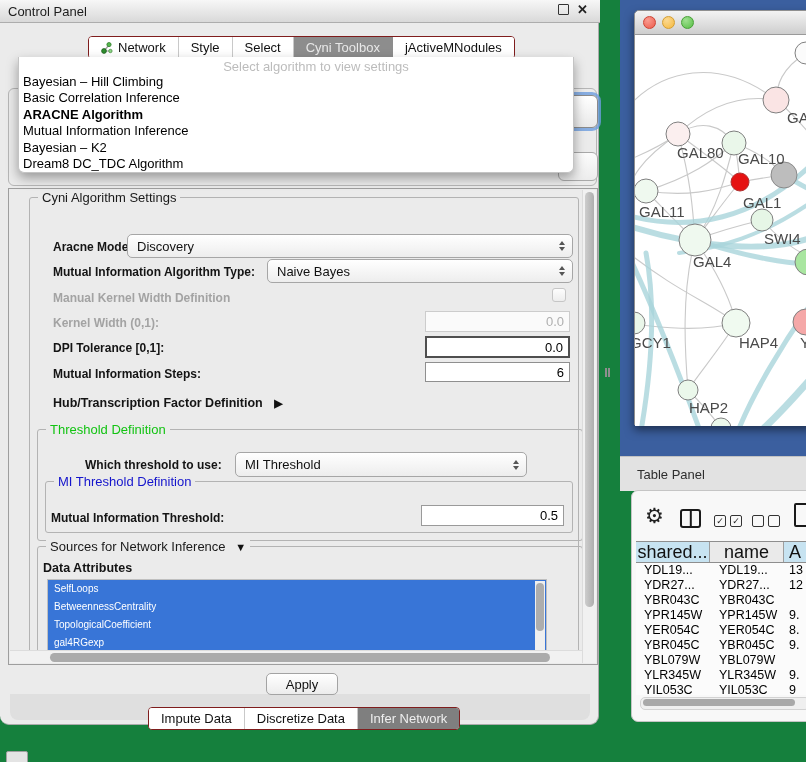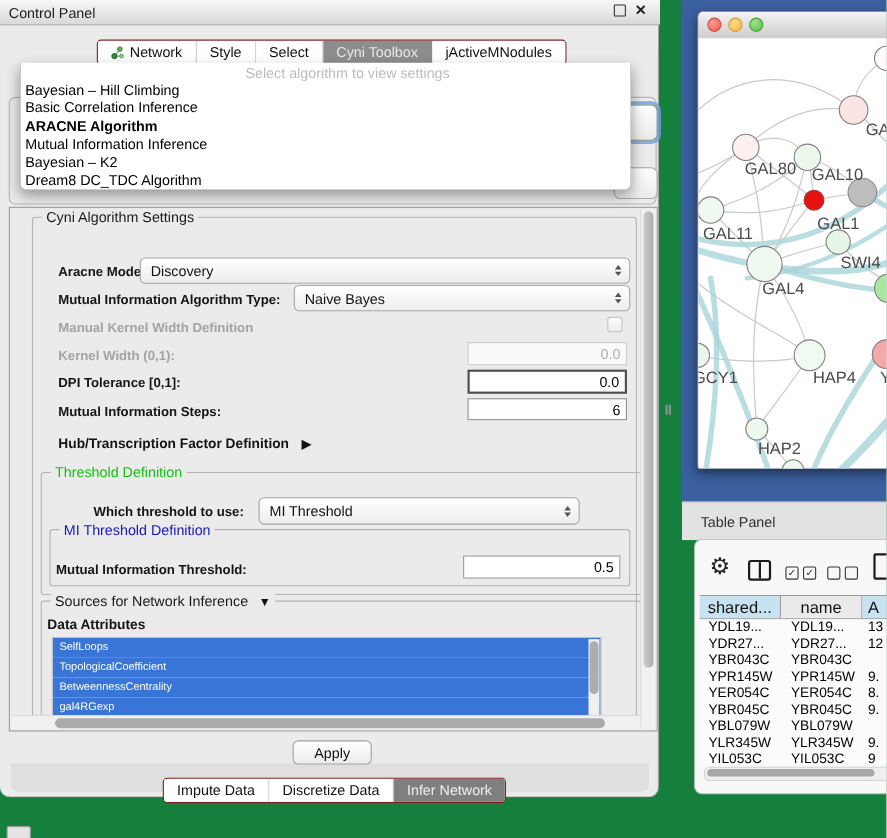--- a/index.html
+++ b/index.html
@@ -101,21 +101,21 @@
   #cols-ico i{position:absolute;left:50%;top:0;width:2.4px;height:100%;background:#1A1A1A;transform:translateX(-50%);}
   .cbpair{display:flex;gap:4px;position:absolute;}
   .cbpair .sq{width:10px;height:10px;border:1.4px solid #333;border-radius:2px;font-size:9px;line-height:10px;
       text-align:center;color:#222;box-sizing:content-box;}
   #checks{left:82px;top:24px;}
   #unchecks{left:120px;top:24px;}
   #doc-ico{left:162px;top:12px;width:15px;height:20px;border:2px solid #1A1A1A;border-radius:2px;background:#F8F8F8;}
 
   #tp-table{position:absolute;left:4px;top:50px;width:192px;}
   #tp-head{display:flex;height:22px;border-top:1px solid #8E8E8E;border-bottom:1px solid #8E8E8E;box-sizing:border-box;}
-  .th{font-size:15px;color:#111;display:flex;align-items:center;justify-content:center;
+  .th{font-size:18px;color:#111;display:flex;align-items:center;justify-content:center;
       border-right:1px solid #9E9E9E;box-sizing:border-box;background:#EAEAEA;}
   .th.hl{background:#C7E3F1;}
   #tp-body{overflow:hidden;height:132px;background:#FBFBFB;}
   .tr{display:flex;height:15px;}
   .td{font-size:12.5px;color:#000;white-space:nowrap;overflow:hidden;box-sizing:border-box;padding-left:8px;line-height:15px;}
   #tp-hscroll{position:absolute;left:8px;top:206px;width:168px;height:11px;background:#EFEFEF;border:1px solid #D2D2D2;border-radius:5px;}
   #tp-hscroll .thumb{position:absolute;left:2px;top:1px;height:7px;width:152px;background:#A8A8A8;border-radius:4px;}
 
   #mini-btn{left:6px;top:751px;width:20px;height:14px;border:1px solid #A0A0A0;border-radius:2px;background:#E4E4E4;z-index:1;}
   #splitter-mark{left:604px;top:368px;width:7px;height:9px;z-index:1;}
@@ -235,22 +235,22 @@
     <div class="fs" style="left:28px;top:357px;width:546px;height:112px;">
       <span class="legend">
         <span>Sources for Network Inference</span>
         <span class="arrow-glyph" style="margin-left:6px;">▼</span>
       </span>
     </div>
     <span class="lbl" style="left:34px;top:372px;font-size:12.5px;">Data Attributes</span>
     <div id="attrlist" style="left:38px;top:390px;width:500px;height:74px;">
       <div id="attr-items">
           <div class="attr-item">SelfLoops</div>
+          <div class="attr-item">BetweennessCentrality</div>
           <div class="attr-item">TopologicalCoefficient</div>
-          <div class="attr-item">BetweennessCentrality</div>
           <div class="attr-item">gal4RGexp</div>
         </div>
       <div id="attrlist-scroll">
           <div id="attrlist-thumb"></div>
         </div>
     </div>
 
     <div id="vscroll">
         <div class="thumb"></div>
       </div>

